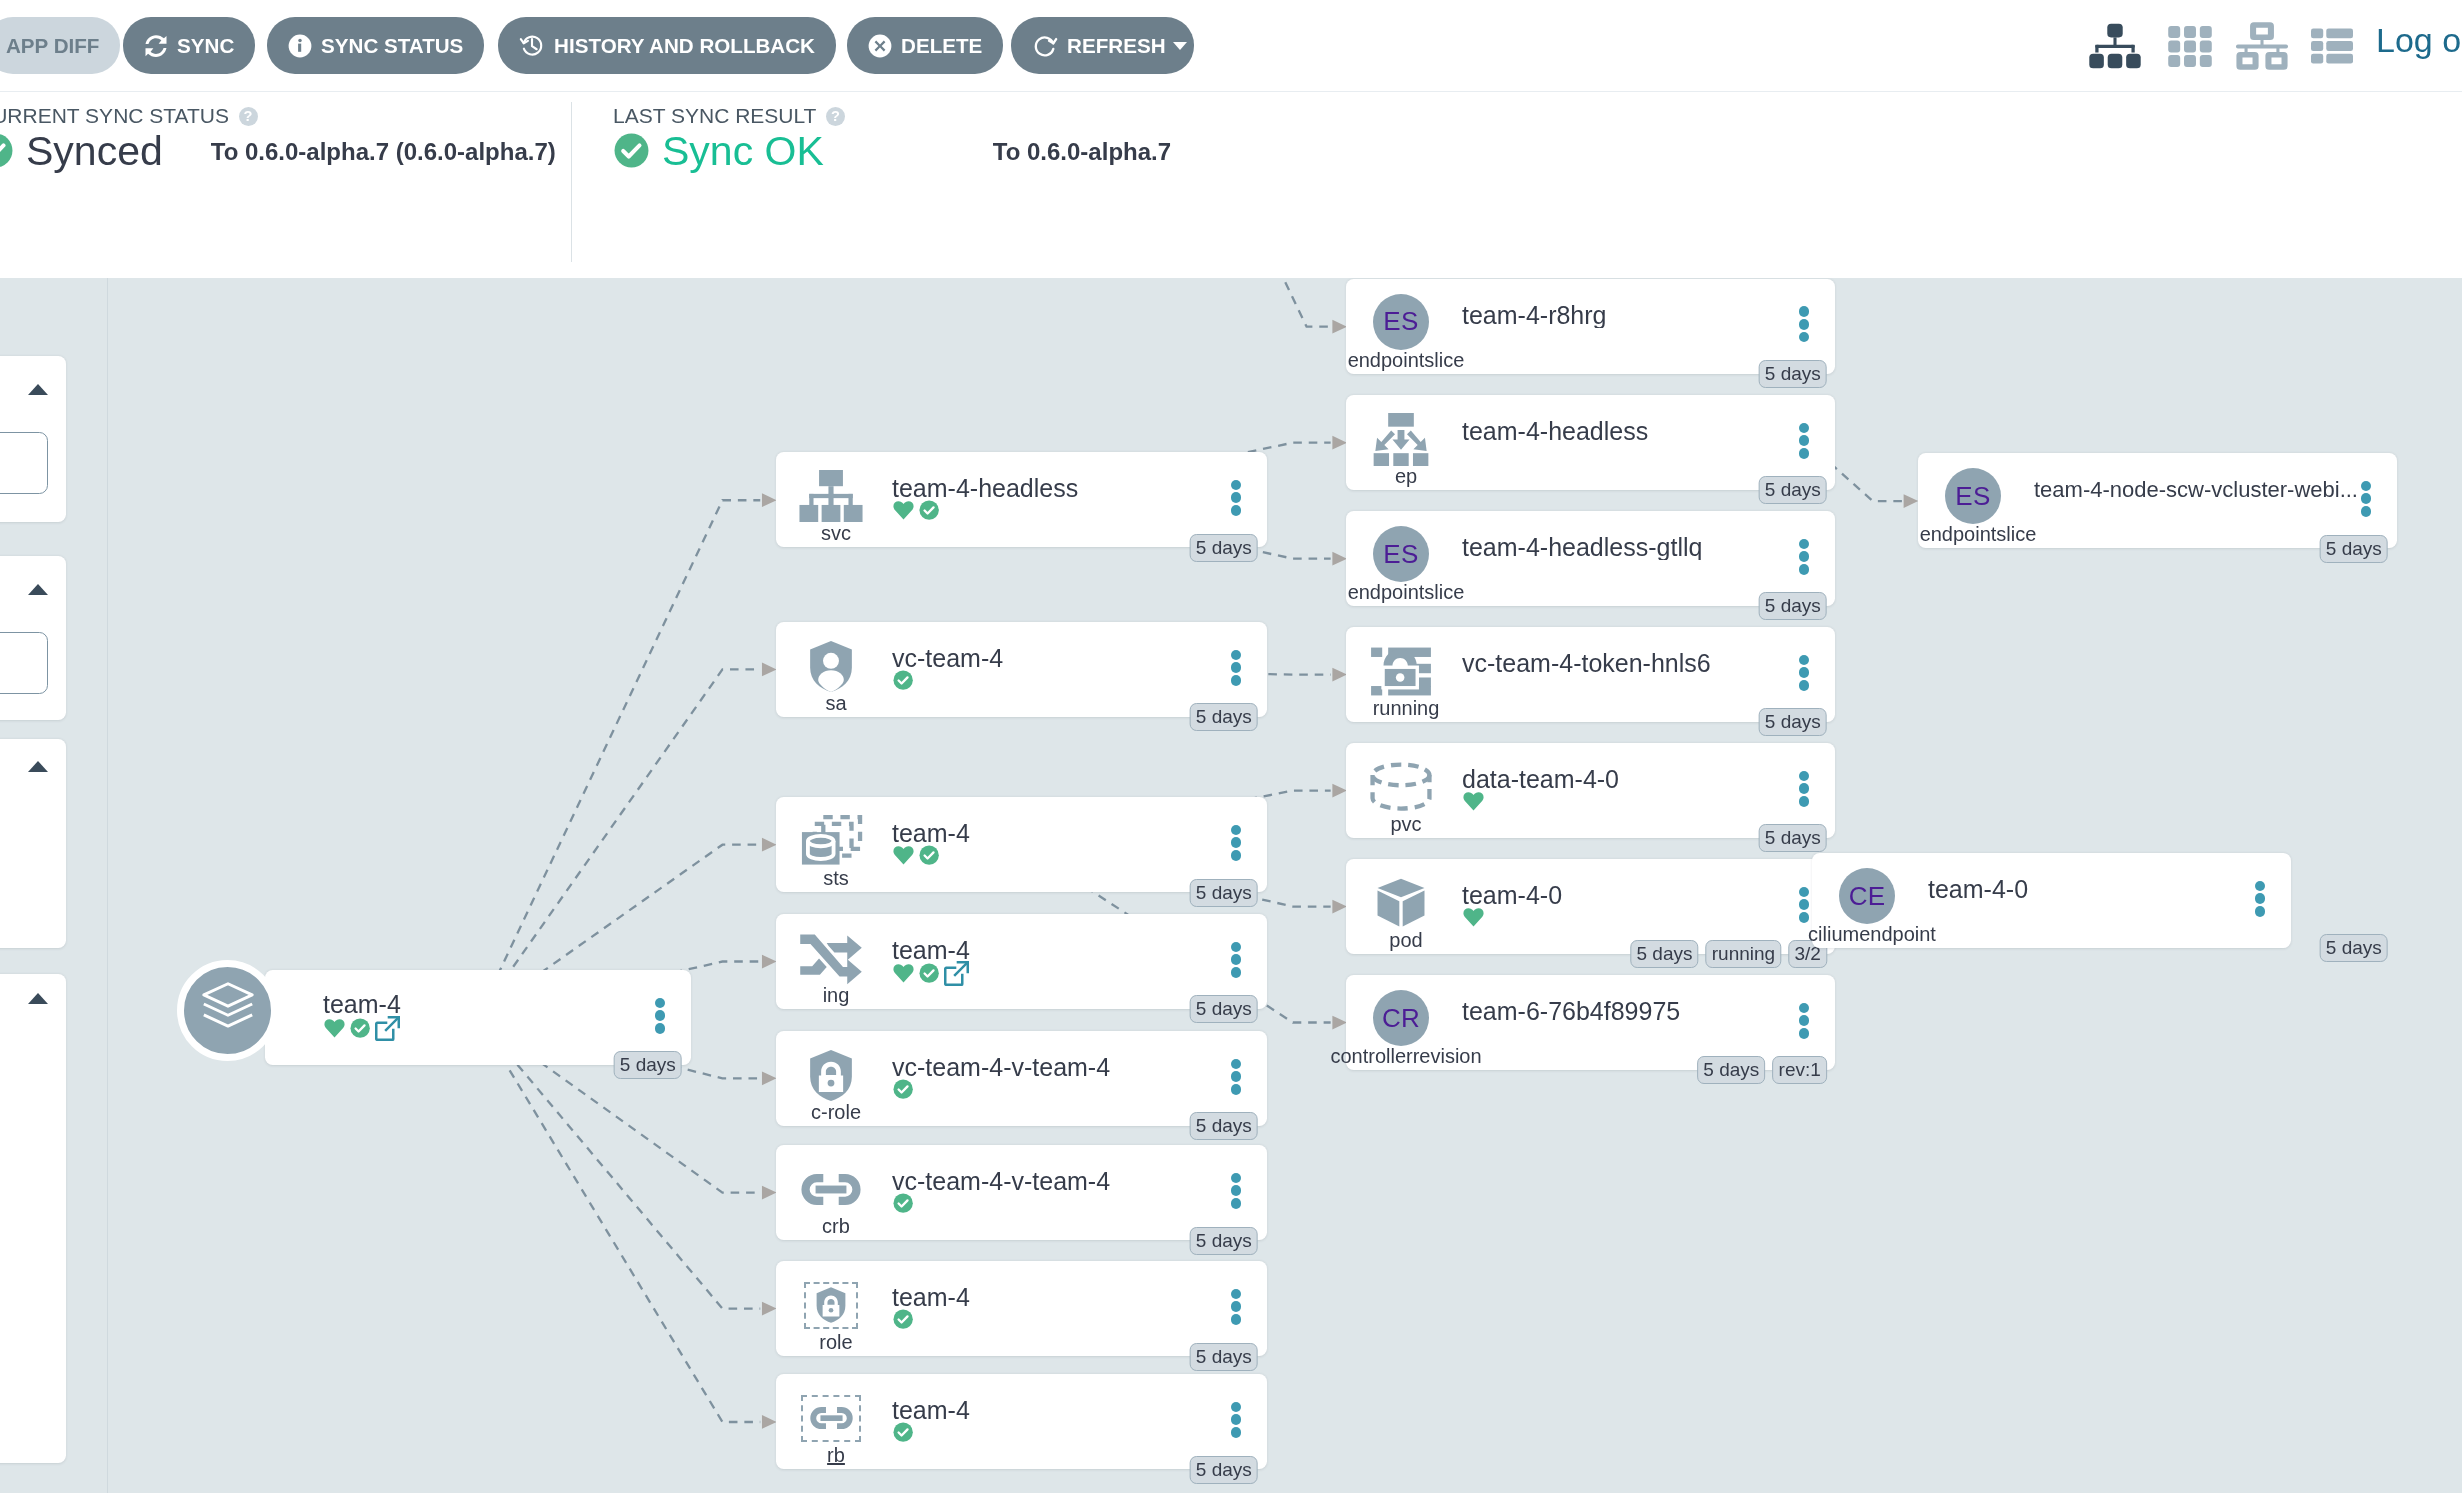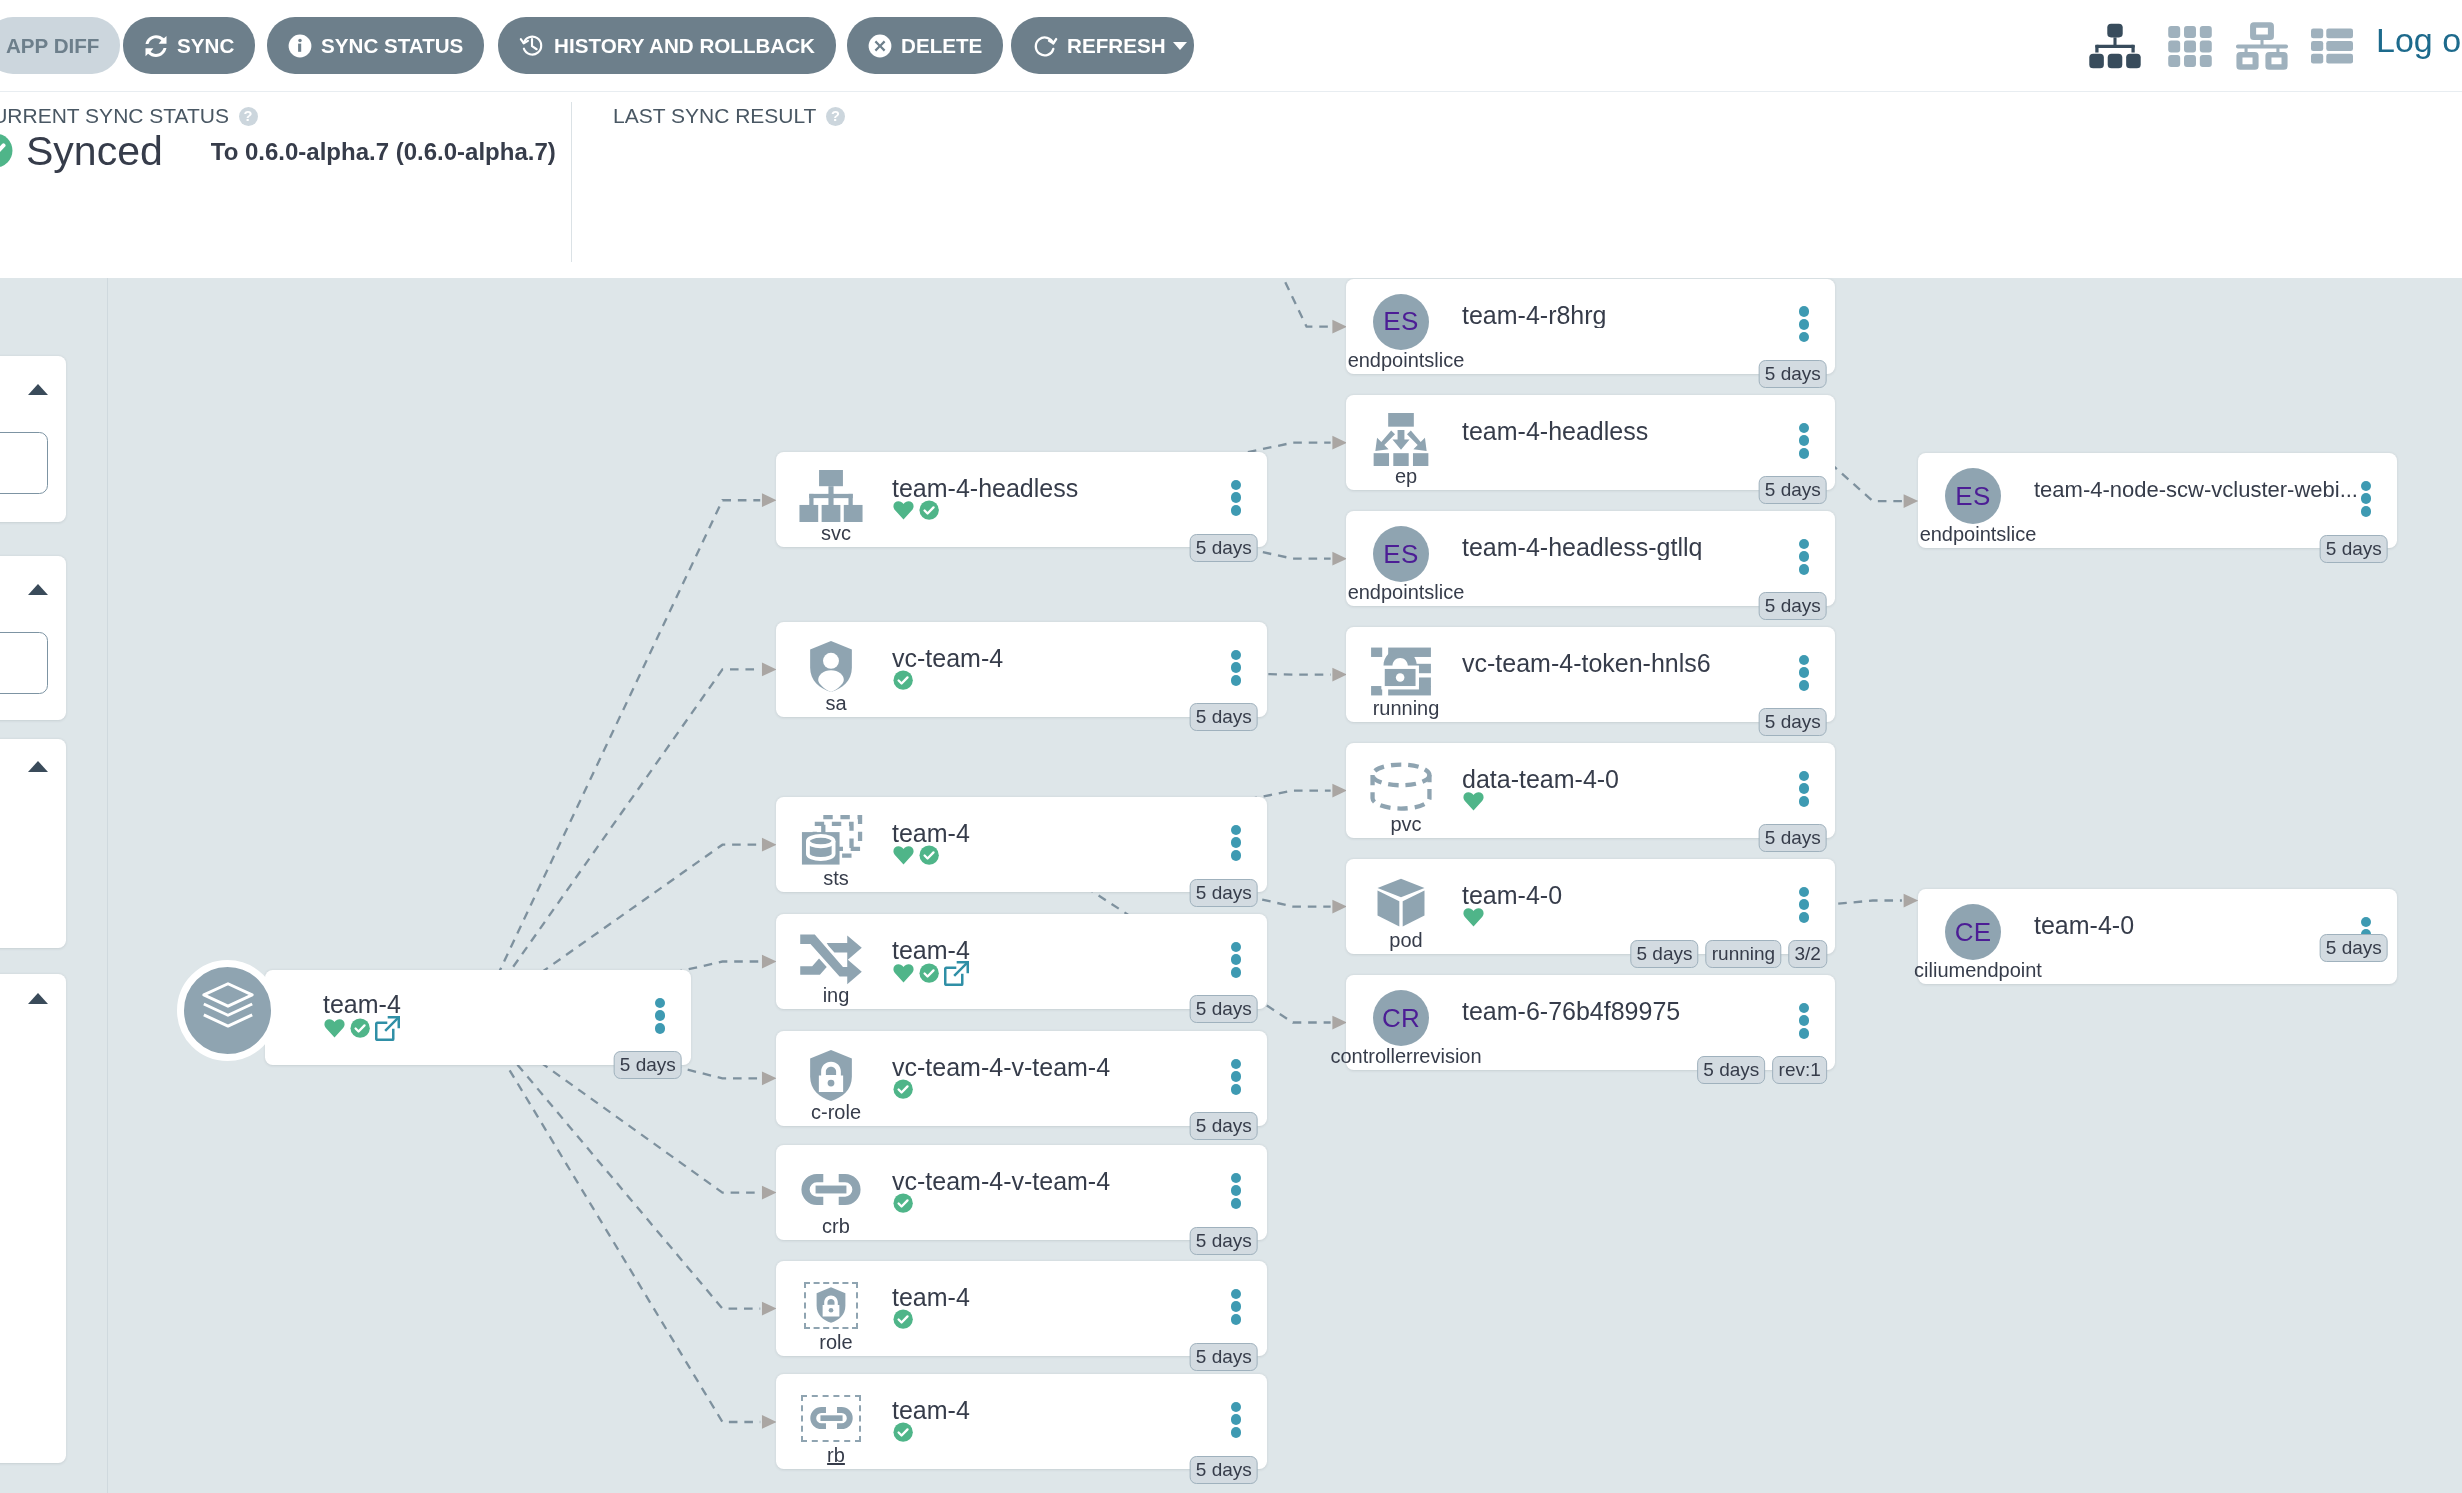--- a/index.html
+++ b/index.html
@@ -192,20 +192,28 @@
             </svg></span>
         <span class="stvalue">Synced</span>
         <span class="strev" style="margin-left:36px;">To 0.6.0-alpha.7 (0.6.0-alpha.7)</span>
       </div>
     </div>
     <div class="stblock" style="left:613px;">
       <div class="stlabel">
         <span>LAST SYNC RESULT</span>
         <span class="qmark">?</span>
       </div>
+      <div class="strow">
+        <span><svg width="37" height="37" viewBox="0 0 24 24">
+              <circle cx="12" cy="12" r="11" fill="#4fb589"></circle>
+              <path d="M6.6 12.3l3.6 3.6 7-7.2" fill="none" stroke="#fff" stroke-width="2.6" stroke-linecap="round" stroke-linejoin="round"></path>
+            </svg></span>
+        <span class="stvalue" style="color:#18be94;">Sync OK</span>
+        <span class="strev" style="margin-left:157px;">To 0.6.0-alpha.7</span>
+      </div>
     </div>
   </div>
   <div class="canvas">
     <svg class="edges" id="edges" viewBox="0 0 2866 1414" width="2462" height="1215">
         <path d="M556 860.5 L841 258.5 L885 258.5 M556 860.5 L841 455.5 L885 455.5 M556 860.5 L841 659.5 L885 659.5 M556 860.5 L841 795.5 L885 795.5 M556 860.5 L841 931.5 L885 931.5 M556 860.5 L841 1064.5 L885 1064.5 M556 860.5 L841 1199.5 L885 1199.5 M556 860.5 L841 1331.5 L885 1331.5 M1188.5 258.5 L1505 191.5 L1549 191.5 M1188.5 258.5 L1505 326.5 L1549 326.5 M1188.5 455.5 L1505 461.5 L1549 461.5 M1188.5 659.5 L1505 596.5 L1549 596.5 M1188.5 659.5 L1505 731.5 L1549 731.5 M1188.5 659.5 L1505 866.5 L1549 866.5 M1465 -60 L1521 56.5 L1549 56.5 M2104 191.5 L2180 259.5 L2214 259.5 M2104 731.5 L2180 724.5 L2214 724.5 " fill="none" stroke="#7e919e" stroke-width="2.7" stroke-dasharray="10 8"></path>
         <path d="M887 250.5 L904 258.5 L887 266.5 Z" fill="#aaa6a3"></path>
         <path d="M887 447.5 L904 455.5 L887 463.5 Z" fill="#aaa6a3"></path>
         <path d="M887 651.5 L904 659.5 L887 667.5 Z" fill="#aaa6a3"></path>
         <path d="M887 787.5 L904 795.5 L887 803.5 Z" fill="#aaa6a3"></path>
         <path d="M887 923.5 L904 931.5 L887 939.5 Z" fill="#aaa6a3"></path>
@@ -654,21 +662,21 @@
           <div class="nm" style="left:116px;top:24px;width:332px;font-size:22px;top:26px;">team-4-node-scw-vcluster-webi...</div>
           <div class="kebab" style="right:26px;top:27.5px;">
             <i></i>
             <i></i>
             <i></i>
           </div>
         </div>
         <div class="pillrow" style="left: 2388px; top: 257px; transform: translateX(-100%);">
           <span class="pill">5 days</span>
         </div>
-        <div class="node" style="left: 1918px; top: 575px; width: 479px; height: 95px; margin-top: 36px;">
+        <div class="node" style="left: 1812px; top: 575px; width: 479px; height: 95px;">
           <div class="kicon" style="left:8.6px;top:12px;width:93px;height:62px;justify-content:center;">
             <div class="avatar">CE</div>
           </div>
           <div class="kind" style="position:absolute;left:60px;top:71px;transform:translateX(-50%);">ciliumendpoint</div>
           <div class="nm" style="left:116px;top:24px;width:332px;">team-4-0</div>
           <div class="kebab" style="right:26px;top:27.5px;">
             <i></i>
             <i></i>
             <i></i>
           </div>

